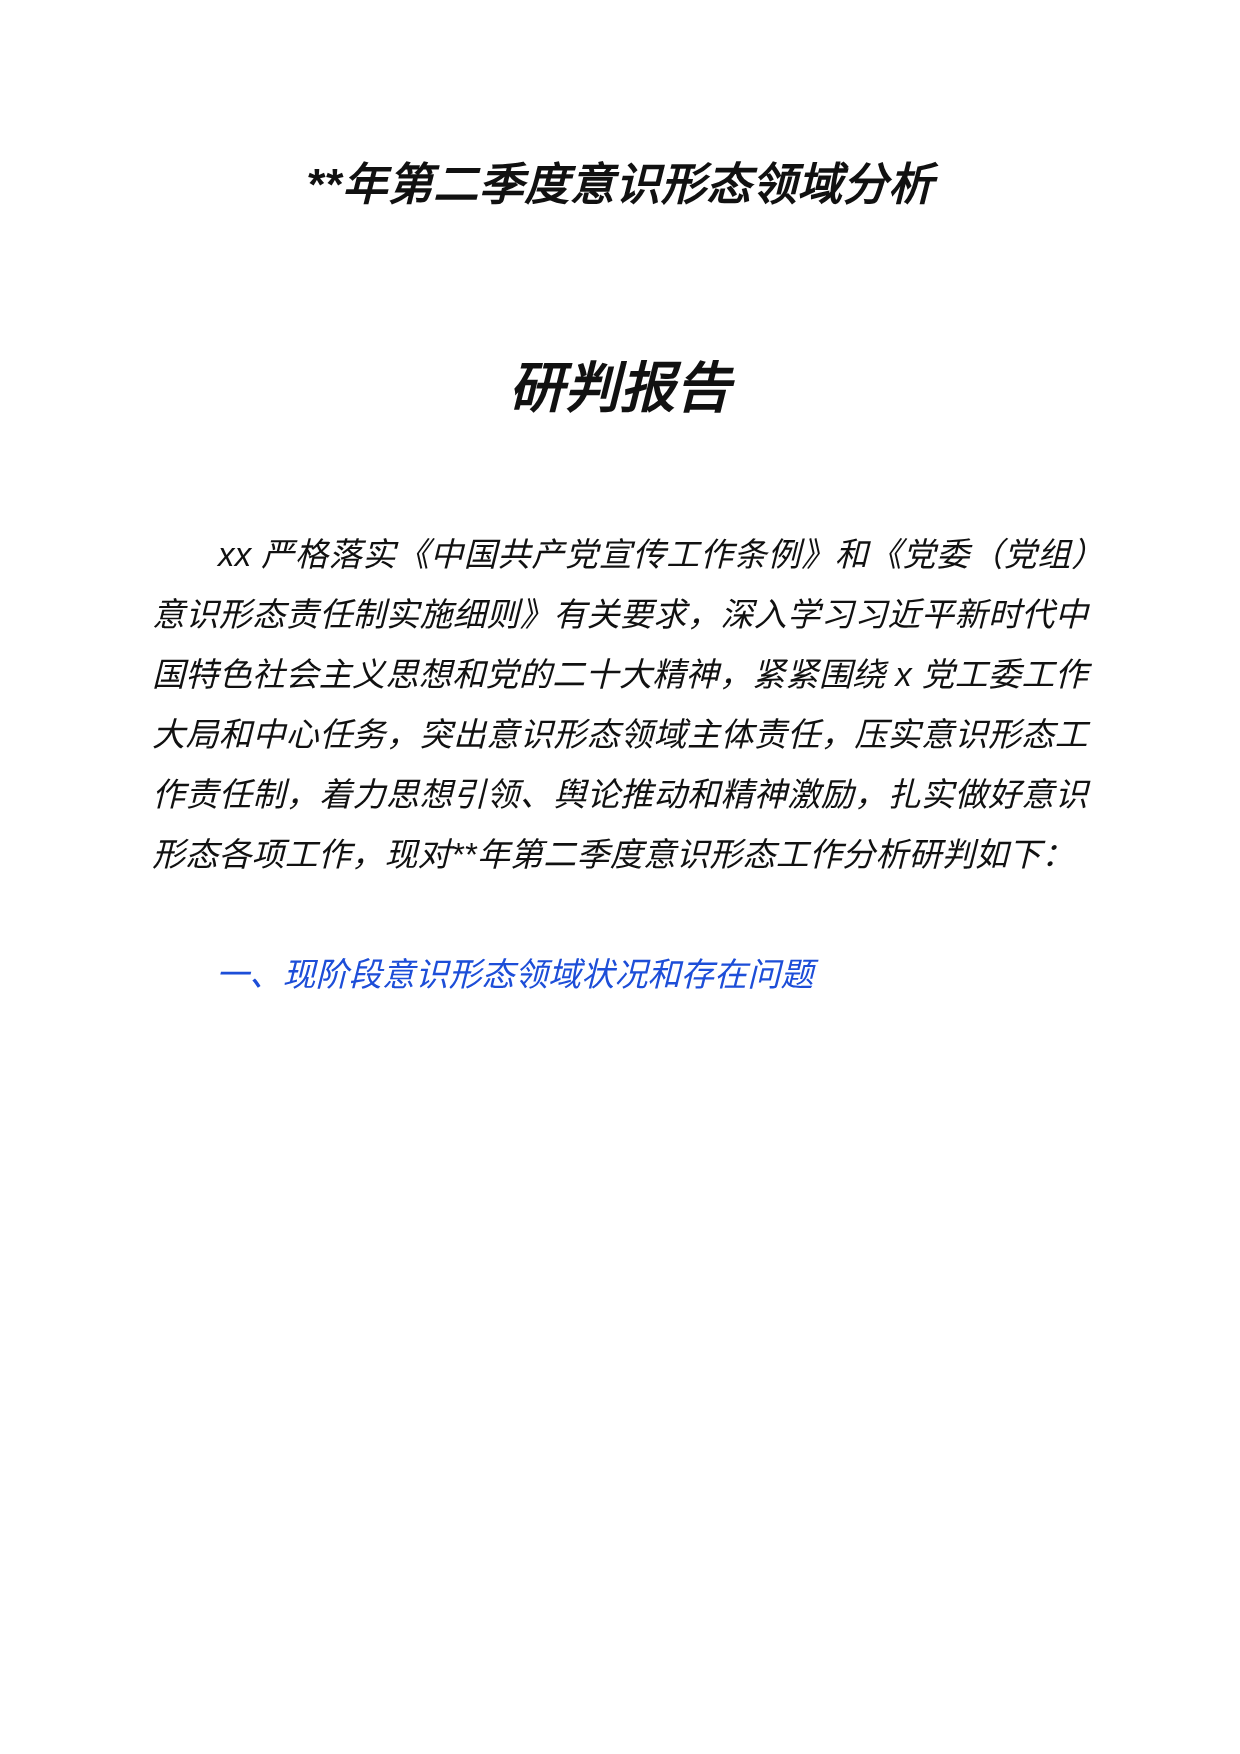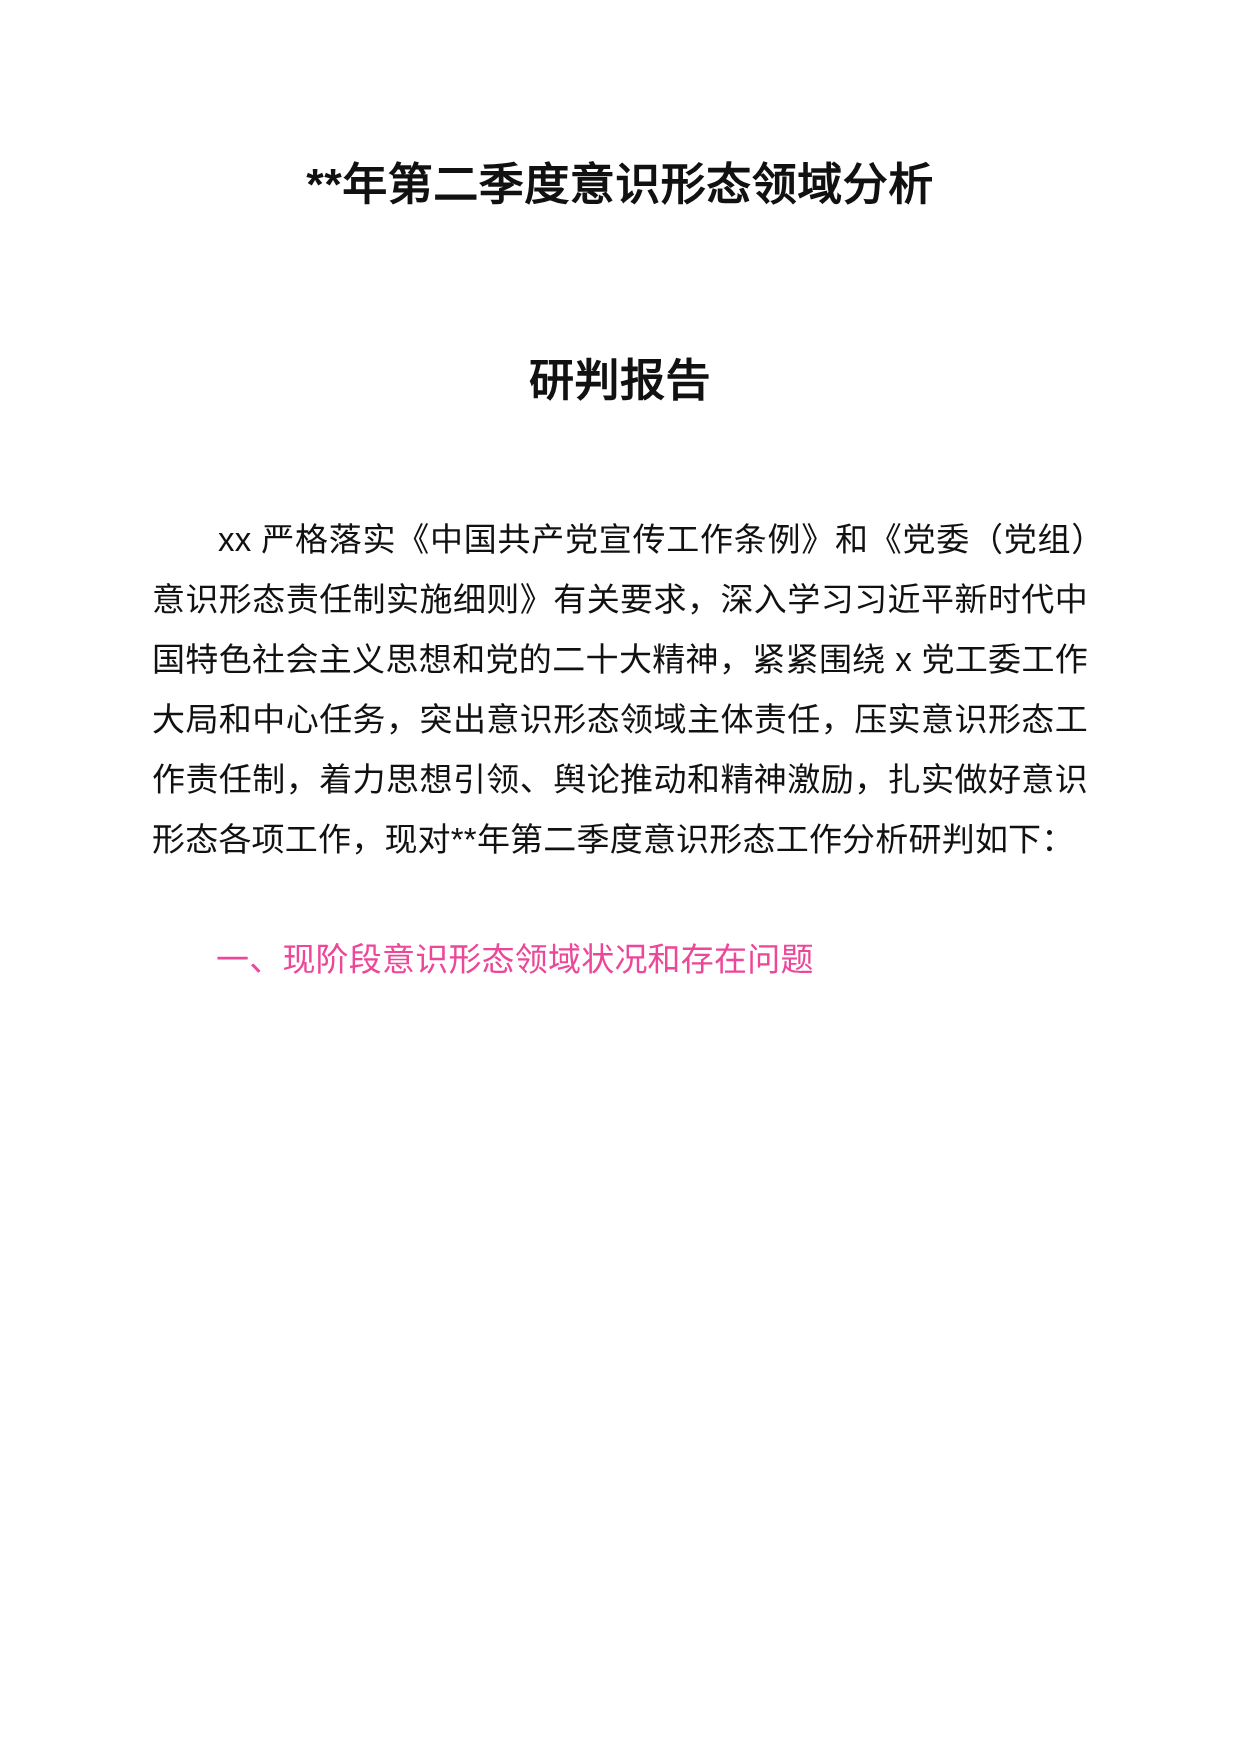--- a/index.html
+++ b/index.html
@@ -16,20 +16,21 @@
   }
 
   .page {
     position: relative;
     width: 1240px;
     height: 1754px;
     margin: 0 auto;
     background: #ffffff;
     box-sizing: border-box;
     overflow: hidden;
+    font-style: italic;
   }
 
   .page-body {
     position: absolute;
     left: 150px;
     top: 0;
     width: 940px;
   }
 
   
@@ -41,21 +42,21 @@
     font-size: 45px;
     font-weight: 700;
     line-height: 1.55;
     text-align: center;
     letter-spacing: 0.5px;
     color: #111111;
     margin: 0;
   }
 
   .doc-title-2 {
-    font-size: 45px;
+    font-size: 55px;
     font-weight: 700;
     line-height: 1.55;
     text-align: center;
     letter-spacing: 0.5px;
     color: #111111;
     margin: 0;
     padding-top: 126px;
   }
 
   
@@ -74,21 +75,21 @@
     font-weight: 400;
     letter-spacing: 0.2px;
   }
 
   p.heading-para {
     font-size: 33px;
     line-height: 60px;
     margin: 0;
     margin-top: 60px;
     text-indent: 2em;
-    color: #ec4899;
+    color: #1d4ed8;
     font-weight: 400;
     letter-spacing: 0.2px;
   }
 
   p.heading-para + p.para {
     margin-top: 60px;
   }
 </style>
 </head>
 <body>

